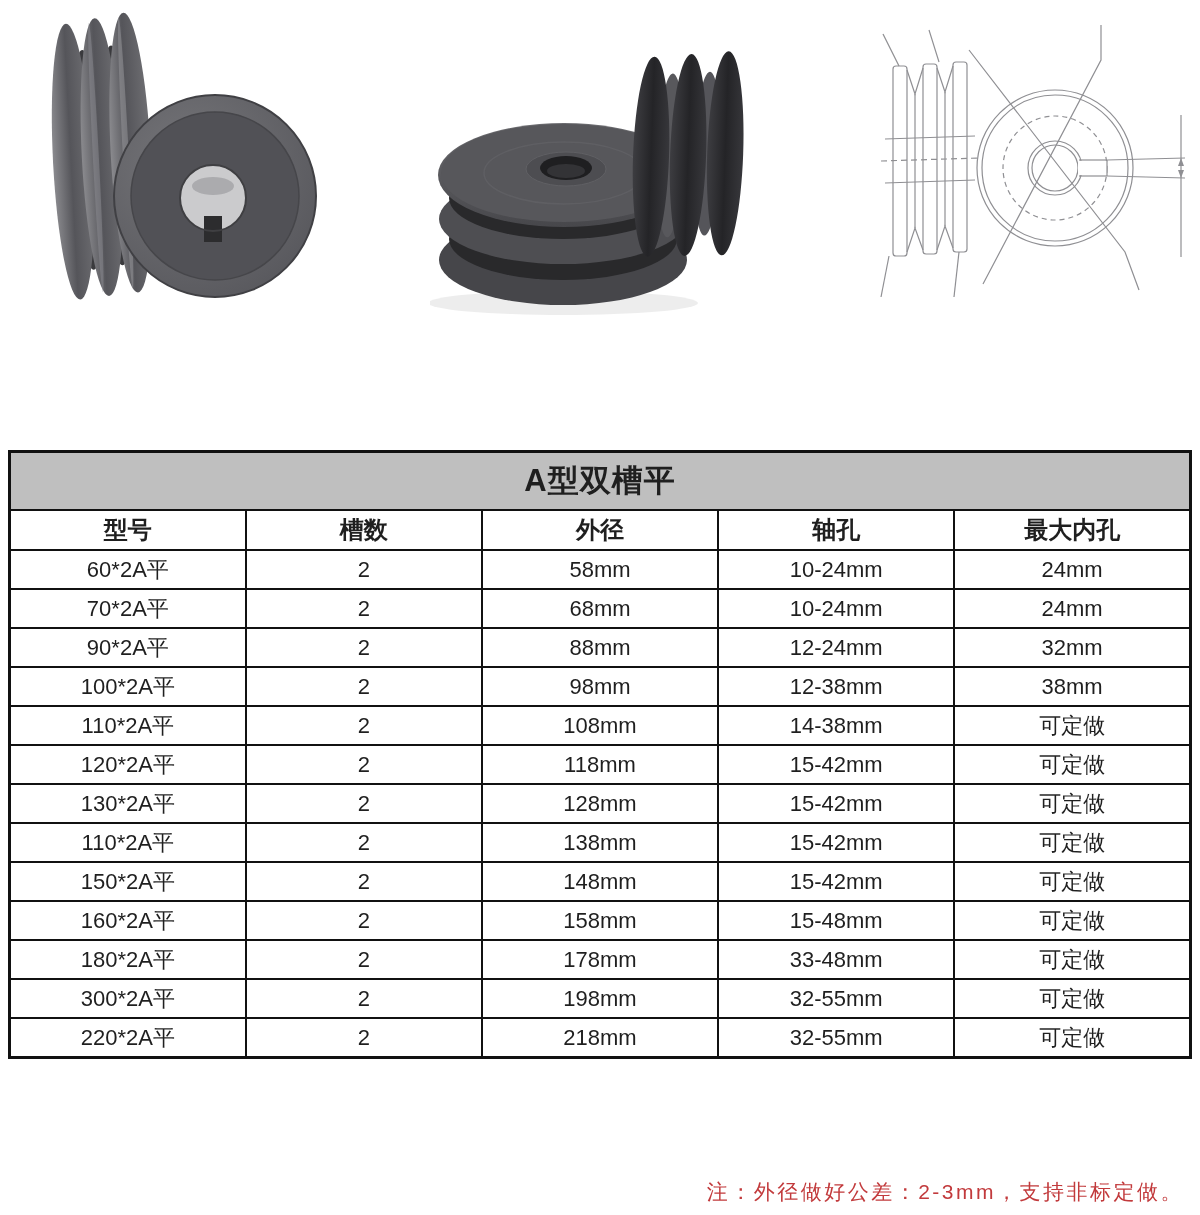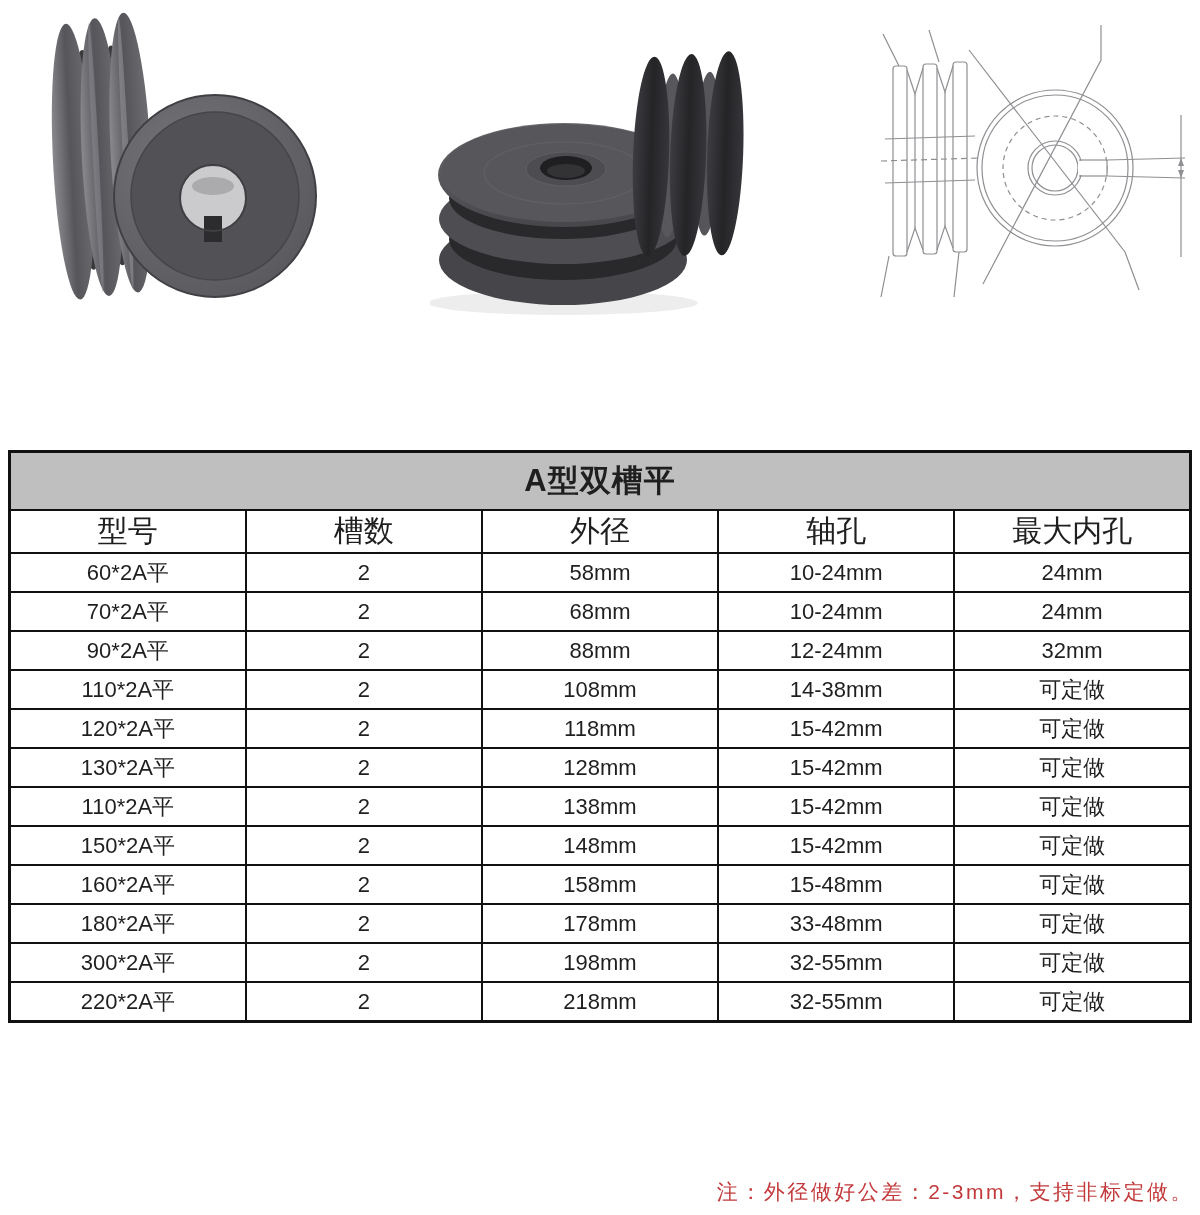--- a/index.html
+++ b/index.html
@@ -24,25 +24,25 @@
     border:2px solid var(--table-border);
     text-align:center;vertical-align:middle;
     background:var(--cell-bg);
     overflow:hidden;white-space:nowrap;
     padding:0;
   }
   .spec-table .title-cell{
     background:var(--title-bg);
     height:56px;font-size:31px;font-weight:bold;letter-spacing:1px;
   }
-  .spec-table .col-th{height:38px;font-size:30px;font-weight:400;}
+  .spec-table .col-th{height:38px;font-size:24px;font-weight:700;}
   .spec-table td{height:37px;font-size:22px;}
 
   .footnote{
-    position:absolute;top:1178px;right:6px;
+    position:absolute;top:1178px;right:16px;
     font-size:21px;letter-spacing:2.5px;
     color:var(--note-red);
   }
 </style>
 </head>
 <body>
 
 <div class="page">
 
   <div class="gallery">
@@ -189,20 +189,27 @@
           <td>24mm</td>
         </tr>
         <tr>
           <td>90*2A平</td>
           <td>2</td>
           <td>88mm</td>
           <td>12-24mm</td>
           <td>32mm</td>
         </tr>
         <tr>
+          <td>100*2A平</td>
+          <td>2</td>
+          <td>98mm</td>
+          <td>12-38mm</td>
+          <td>38mm</td>
+        </tr>
+        <tr>
           <td>110*2A平</td>
           <td>2</td>
           <td>108mm</td>
           <td>14-38mm</td>
           <td>可定做</td>
         </tr>
         <tr>
           <td>120*2A平</td>
           <td>2</td>
           <td>118mm</td>

